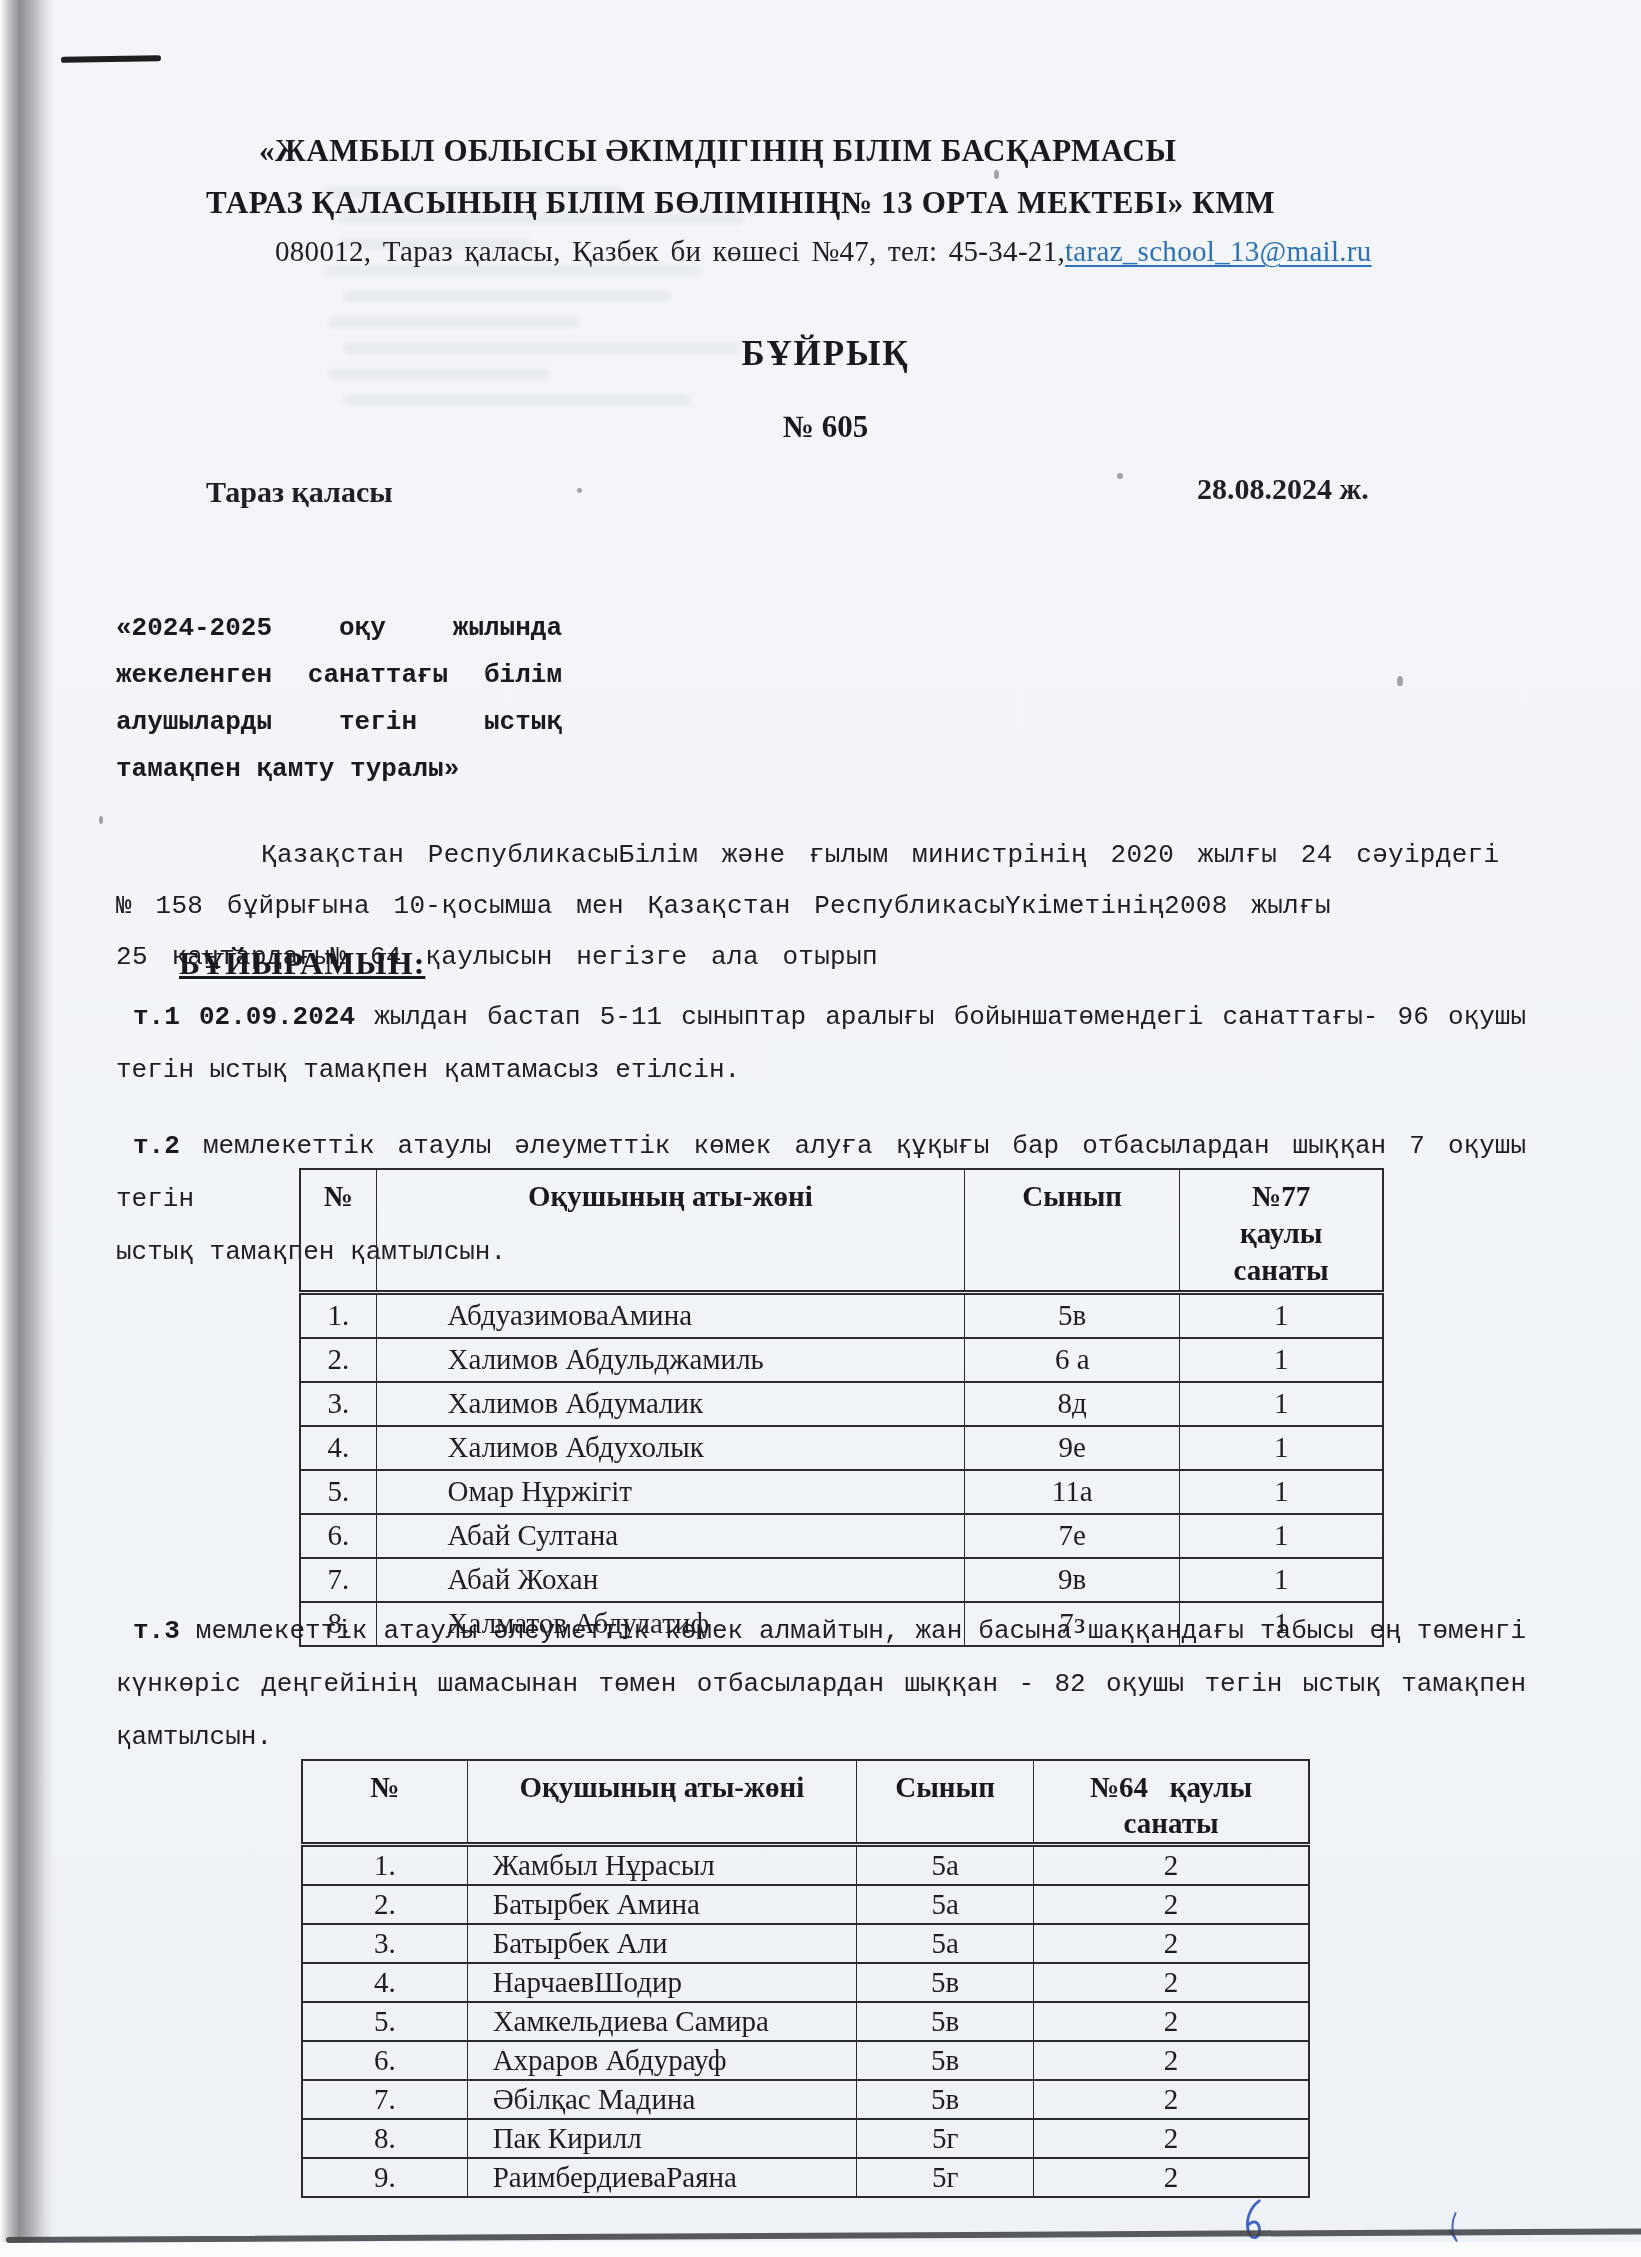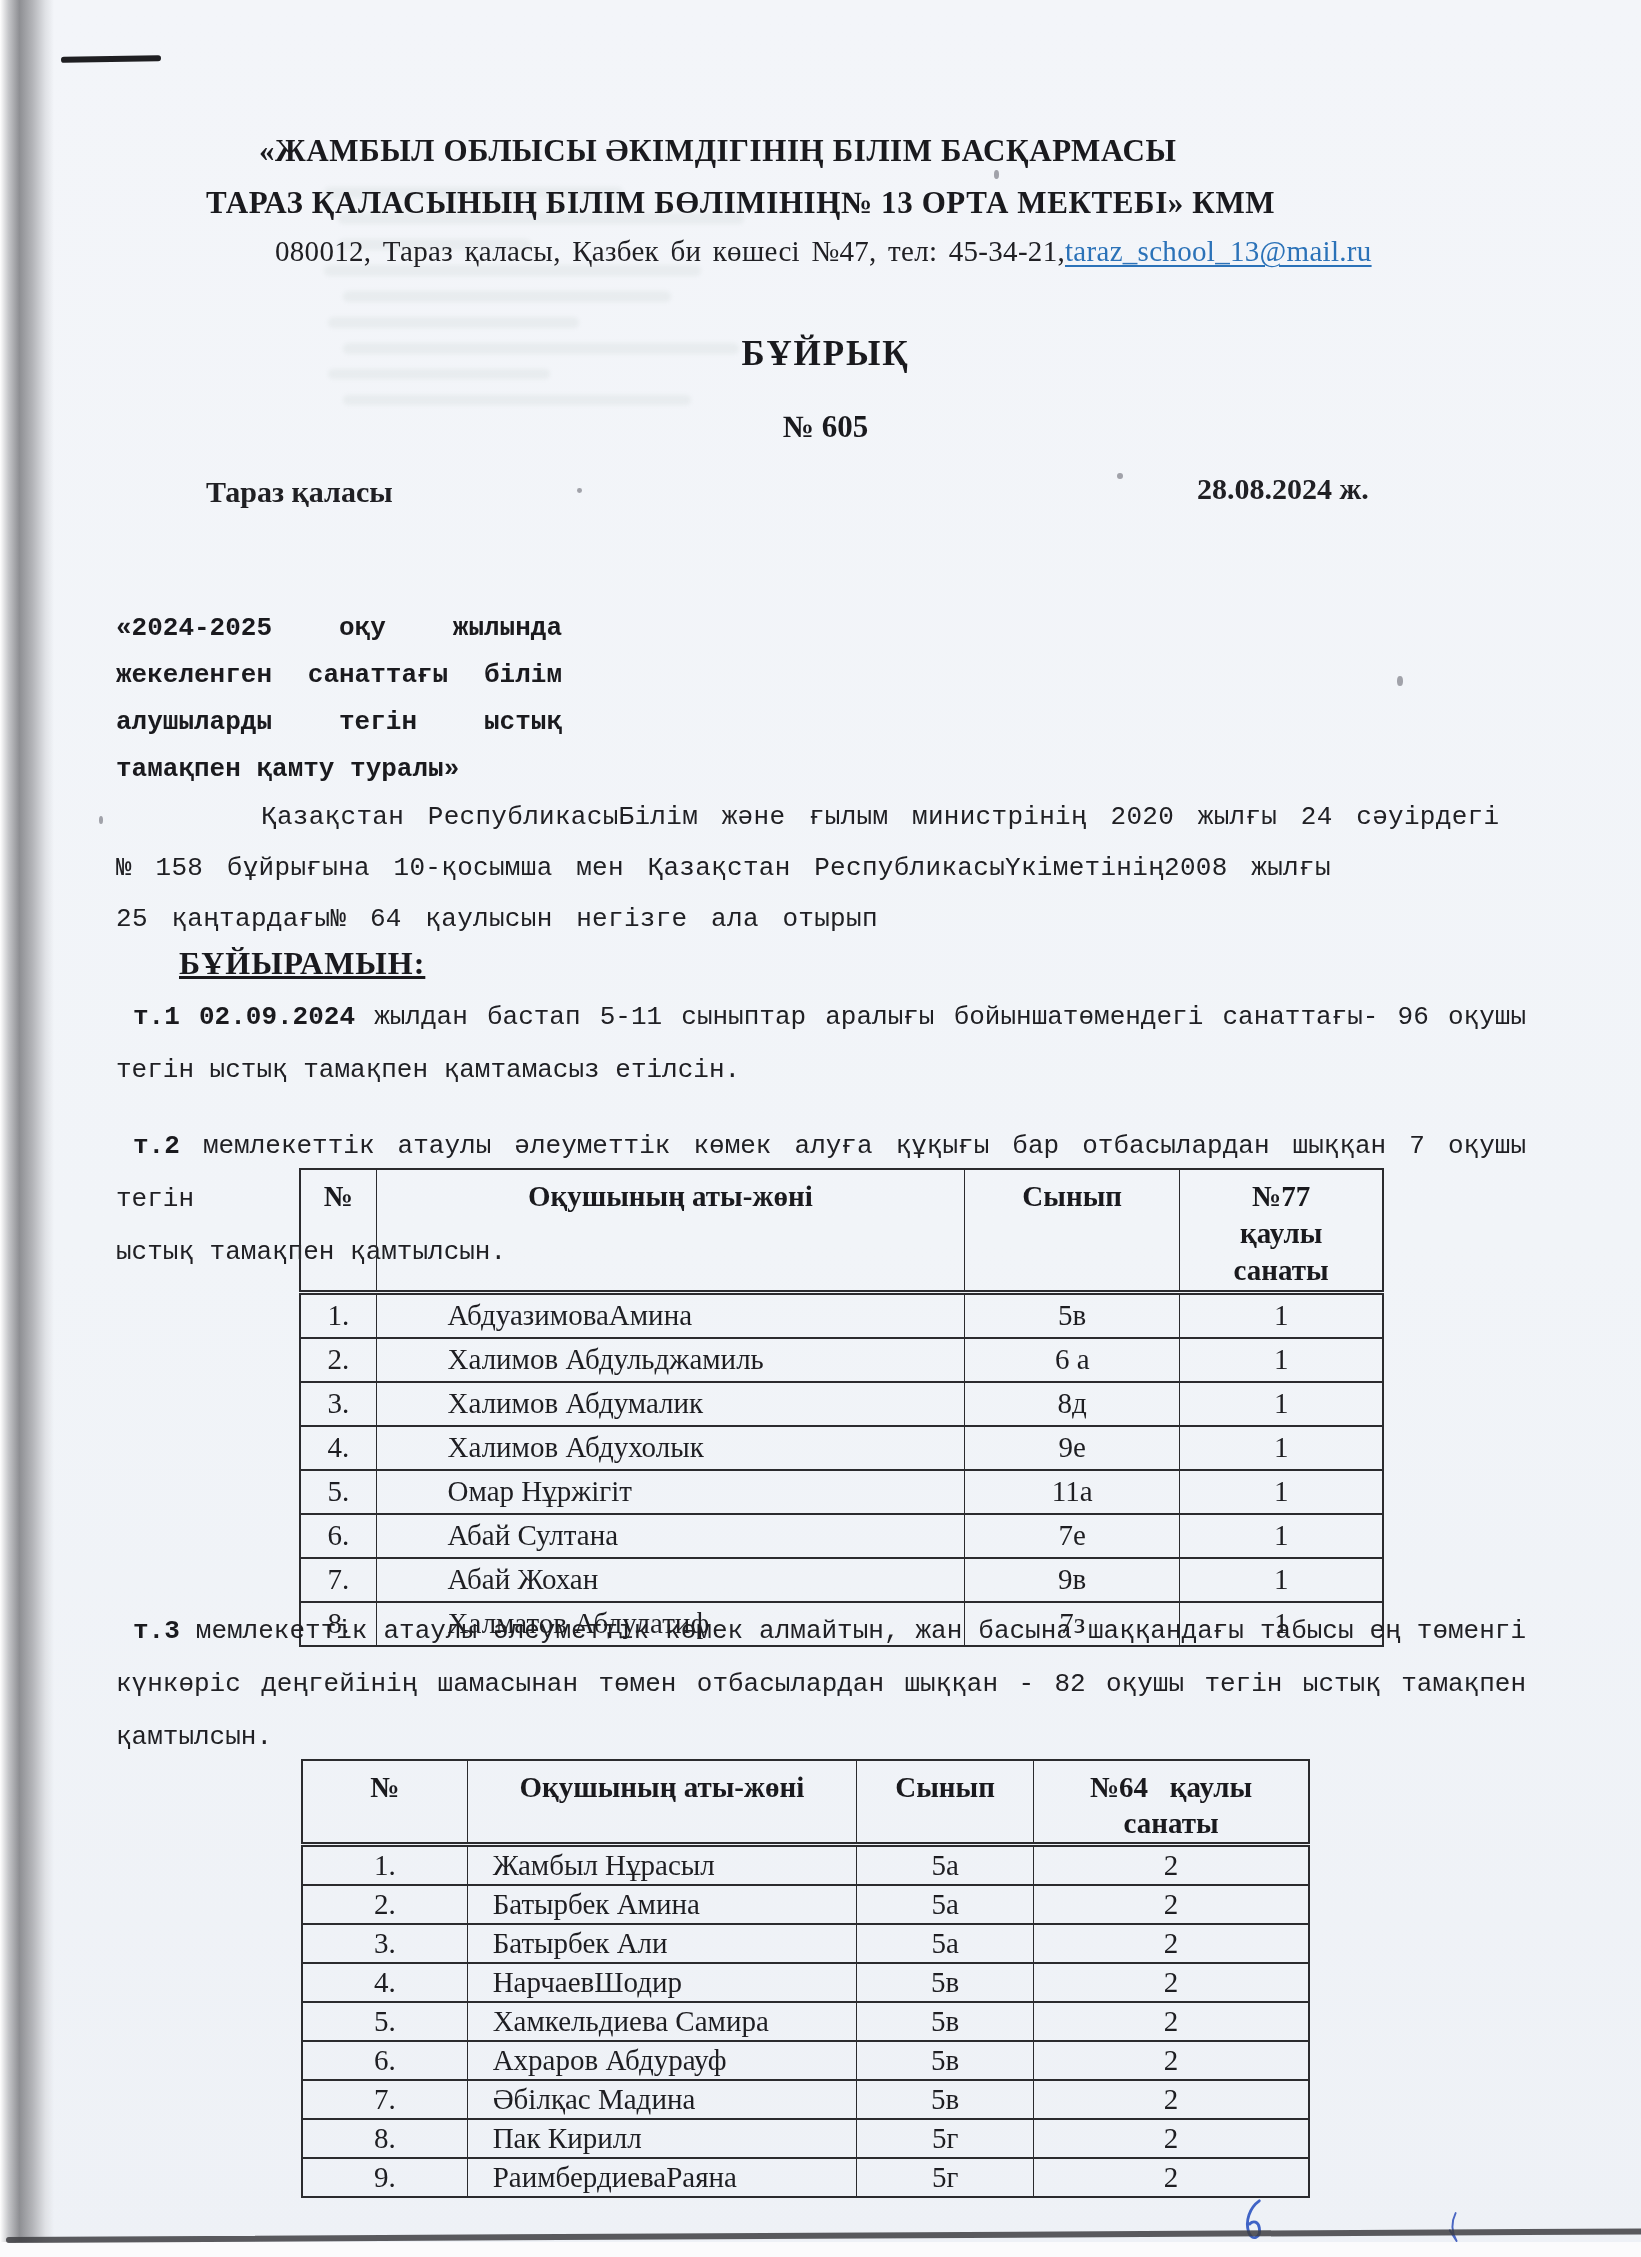--- a/index.html
+++ b/index.html
@@ -30,21 +30,21 @@
   .doctype { left:0; top:334px; width:1651px; text-align:center; font-weight:bold; font-size:35px; letter-spacing:1.9px; color:#1a1a1e; }
   .docnum  { left:0; top:409px; width:1651px; text-align:center; font-weight:bold; font-size:31px; color:#1a1a1e; }
   .city { left:206px; top:475px; font-weight:bold; font-size:30px; }
   .date { left:1197px; top:472px; font-weight:bold; font-size:30px; }
 
   .blk { position:absolute; left:116px; width:1410px; font-size:26px; line-height:53px;font-family:Liberation Mono, monospace; }
   .line {}
   .j { text-align:justify; text-align-last:justify; }
   .b { font-weight:bold; color:#1a1a1e;margin-left:17px; }
   #subject { top:605px; width:446px; font-weight:bold; line-height:47px; color:#1a1a1e; }
-  #preamble { top:792px; line-height:51px; word-spacing:7.7px; letter-spacing:0.3px; }
+  #preamble { top:830px; line-height:51px; word-spacing:7.7px; letter-spacing:0.3px; }
   .indent { padding-left:145px; }
   #orderword { position:absolute; left:179px; top:945px; font-weight:bold; font-size:32px; letter-spacing:1px; color:#1a1a1e;text-decoration:underline; }
   #para1 { top:991px; }
   #para2 { top:1120px; }
   #para3 { top:1605px; }
 
   
   .doc-table { position:absolute; border-collapse:collapse; table-layout:fixed;
     font-size:29px; color:#1e1e22; border:2.9px solid #2b2b2e; }
   .doc-table th, .doc-table td { border:1.9px solid #2b2b2e; overflow:hidden; }

